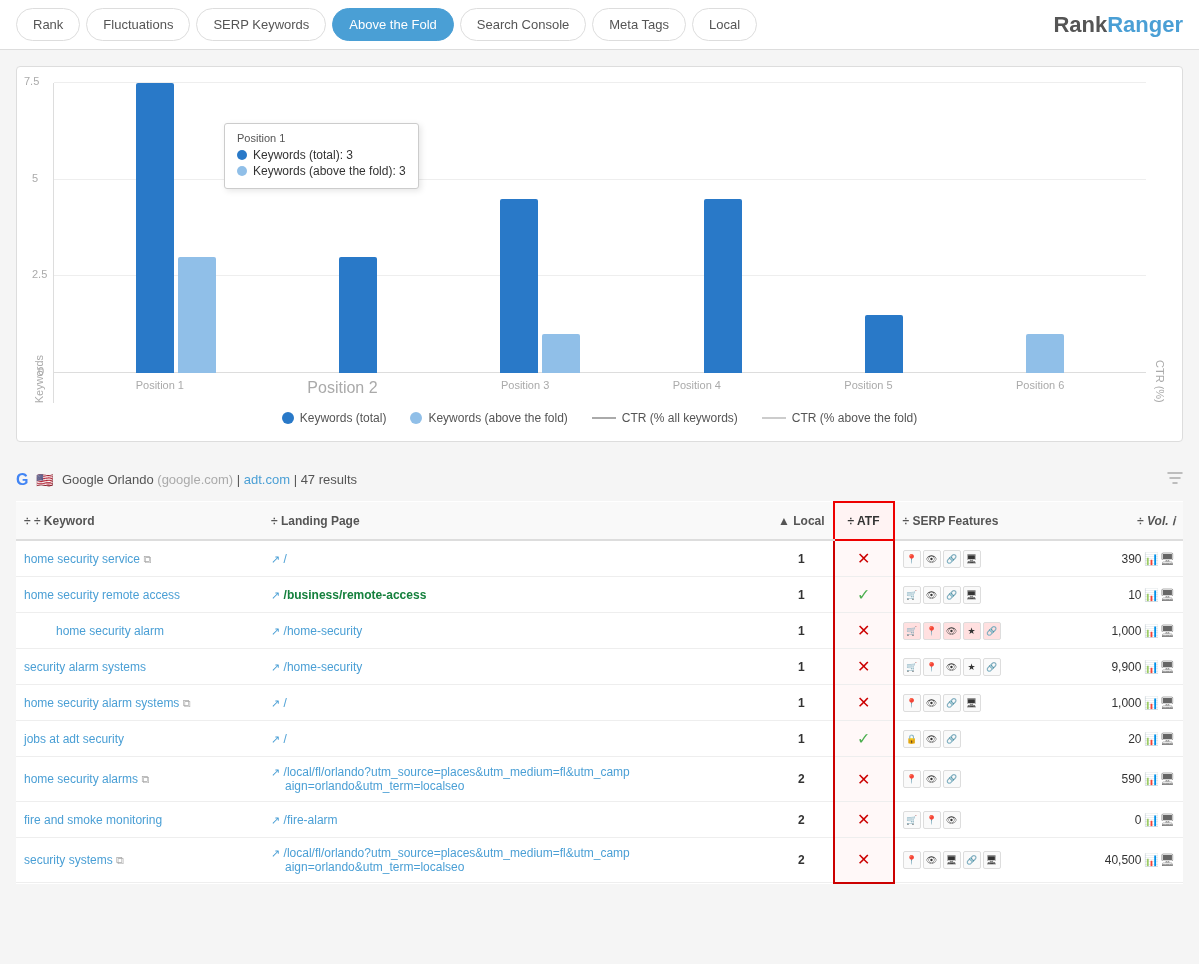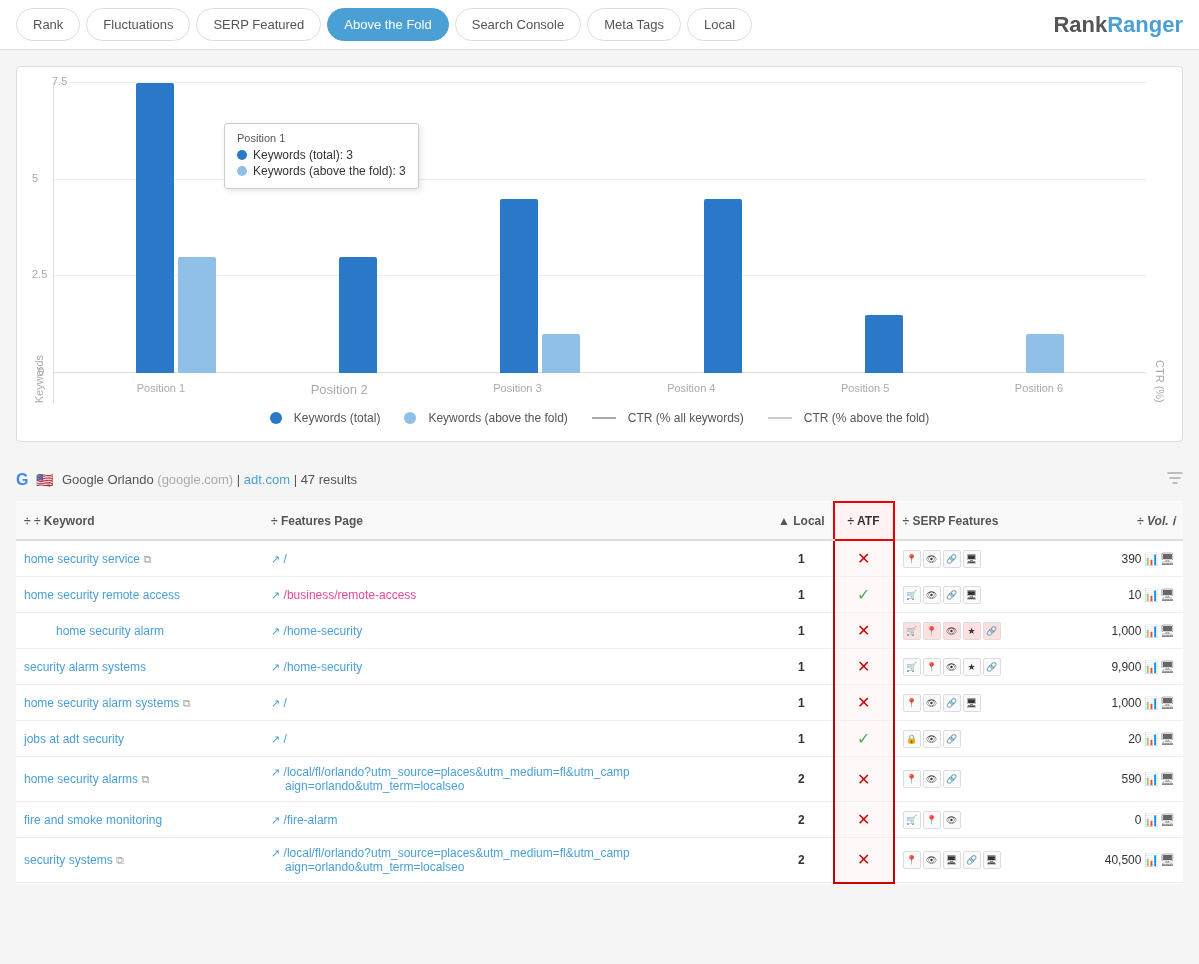--- a/index.html
+++ b/index.html
@@ -62,21 +62,21 @@
     .tooltip-item { display: flex; align-items: center; gap: 6px; margin: 2px 0; }
     .dot { width: 10px; height: 10px; border-radius: 50%; }
     .dot.dark { background: #2979c8; }
     .dot.light { background: #90bfe8; }
 
     
     .chart-legend {
       display: flex; align-items: center; justify-content: center; gap: 24px;
       margin-top: 8px; flex-wrap: wrap;
     }
-    .legend-item { display: flex; align-items: center; gap: 12px; font-size: 12px; color: #555; }
+    .legend-item { display: flex; align-items: center; gap: 6px; font-size: 12px; color: #555; }
     .legend-dot { width: 12px; height: 12px; border-radius: 50%; }
     .legend-line { width: 24px; height: 2px; }
 
     
     .table-section { margin: 0 16px 16px; }
     .table-header-info {
       display: flex; align-items: center; gap: 8px; padding: 12px 0;
       font-size: 13px;
     }
     .google-g { color: #4285f4; font-weight: bold; font-size: 16px; }
@@ -93,38 +93,38 @@
     }
     td { padding: 8px 8px; border-bottom: 1px solid #eee; font-size: 12px; vertical-align: middle; }
     .atf-header { background: #fff3f3 !important; border: 2px solid #e00 !important; color: #333; }
   </style>
 </head>
 <body>
 
 <div class="nav-bar">
   <button class="nav-tab">Rank</button>
   <button class="nav-tab">Fluctuations</button>
-  <button class="nav-tab">SERP Featured</button>
+  <button class="nav-tab">SERP Keywords</button>
   <button class="nav-tab active">Above the Fold</button>
   <button class="nav-tab">Search Console</button>
   <button class="nav-tab">Meta Tags</button>
   <button class="nav-tab">Local</button>
   <div class="nav-brand">
     <span class="rank">Rank</span><span class="ranger">Ranger</span>
   </div>
 </div>
 
 <div class="chart-section">
   <div class="chart-area">
     <div class="y-axis-label">Keywords</div>
     <div class="chart-inner">
 
       <div style="position:absolute;width:100%;height:calc(100% - 30px);top:0;left:0;">
         <div style="position:absolute;bottom:100%;width:100%;height:0;border-top:1px solid #eee;">
-          <span style="position:absolute;left:-30px;top:-8px;font-size:11px;color:#aaa;margin-left:28px;">7.5</span>
+          <span style="position:absolute;left:-30px;top:-8px;font-size:11px;color:#aaa;">7.5</span>
         </div>
         <div style="position:absolute;bottom:66.6%;width:100%;height:0;border-top:1px solid #eee;">
           <span style="position:absolute;left:-22px;top:-8px;font-size:11px;color:#aaa;">5</span>
         </div>
         <div style="position:absolute;bottom:33.3%;width:100%;height:0;border-top:1px solid #eee;">
           <span style="position:absolute;left:-22px;top:-8px;font-size:11px;color:#aaa;">2.5</span>
         </div>
         <div style="position:absolute;bottom:0;width:100%;height:0;border-top:1px solid #ddd;">
           <span style="position:absolute;left:-16px;top:-8px;font-size:11px;color:#aaa;">0</span>
         </div>
@@ -178,21 +178,21 @@
 
         <div style="display:flex;flex-direction:column;align-items:center;height:100%;">
           <div style="display:flex;align-items:flex-end;gap:4px;flex:1;">
             <div class="bar atf" style="height:calc(1/7.5*100%);width:38px;"></div>
           </div>
         </div>
       </div>
 
       <div style="position:absolute;bottom:6px;left:0;right:0;display:flex;justify-content:space-around;padding:0 20px;">
         <span style="font-size:11px;color:#aaa;">Position 1</span>
-        <span style="font-size:13px;color:#aaa;">Position 2</span>
+        <span style="font-size:16px;color:#aaa;">Position 2</span>
         <span style="font-size:11px;color:#aaa;">Position 3</span>
         <span style="font-size:11px;color:#aaa;">Position 4</span>
         <span style="font-size:11px;color:#aaa;">Position 5</span>
         <span style="font-size:11px;color:#aaa;">Position 6</span>
       </div>
     </div>
     <div class="y-axis-right-label">CTR (%)</div>
   </div>
 
   <div class="chart-legend">
@@ -229,21 +229,21 @@
     </span>
   </div>
 
   <table>
     <thead>
       <tr>
         <th style="min-width:180px;">
           <span>÷ </span><span>÷ Keyword</span>
         </th>
         <th style="min-width:200px;">
-          <span>÷ Features Page</span>
+          <span>÷ Landing Page</span>
         </th>
         <th style="width:60px;text-align:center;">
           <span>▲ Local</span>
         </th>
         <th class="atf-header" style="width:60px;text-align:center;">
           <span>÷ ATF</span>
         </th>
         <th style="min-width:140px;">
           <span>÷ SERP Features</span>
         </th>
@@ -263,21 +263,21 @@
               <span style="display: inline-flex; align-items: center; justify-content: center; width: 18px; height: 18px; border: 1px solid rgb(221, 221, 221); border-radius: 2px; font-size: 9px; background: rgb(250, 250, 250);">📍</span>
               <span style="display: inline-flex; align-items: center; justify-content: center; width: 18px; height: 18px; border: 1px solid rgb(221, 221, 221); border-radius: 2px; font-size: 9px; background: rgb(250, 250, 250);">👁</span>
               <span style="display: inline-flex; align-items: center; justify-content: center; width: 18px; height: 18px; border: 1px solid rgb(221, 221, 221); border-radius: 2px; font-size: 9px; background: rgb(250, 250, 250);">🔗</span>
               <span style="display: inline-flex; align-items: center; justify-content: center; width: 18px; height: 18px; border: 1px solid rgb(221, 221, 221); border-radius: 2px; font-size: 9px; background: rgb(250, 250, 250);">🖥</span>
             </div>
           </td>
           <td style="text-align: right;">390 <span style="color:#4a9fd5;font-size:12px;">📊</span><span style="color:#666;font-size:12px;">🖥</span></td>
         </tr>
         <tr>
           <td style="color: rgb(74, 159, 213);"><a href="#" style="color:#4a9fd5;text-decoration:none;">home security remote access</a></td>
-          <td><span style="color:#4a9fd5;font-size:11px;">↗</span> <a href="#" style="color:#ec4899;text-decoration:none;">/business/remote-access</a></td>
+          <td><span style="color:#4a9fd5;font-size:11px;">↗</span> <a href="#" style="color:#15803d;text-decoration:none;font-weight:bold;">/business/remote-access</a></td>
           <td style="text-align: center; font-weight: bold;">1</td>
           <td style="text-align: center; border-left: 2px solid rgb(204, 0, 0); border-right: 2px solid rgb(204, 0, 0); background: rgb(255, 248, 248);"><span style="color:#4caf50;font-size:16px;">✓</span></td>
           <td>
             <div style="display: flex; gap: 2px; align-items: center; flex-wrap: wrap;">
               <span style="display: inline-flex; align-items: center; justify-content: center; width: 18px; height: 18px; border: 1px solid rgb(221, 221, 221); border-radius: 2px; font-size: 9px; background: rgb(250, 250, 250);">🛒</span>
               <span style="display: inline-flex; align-items: center; justify-content: center; width: 18px; height: 18px; border: 1px solid rgb(221, 221, 221); border-radius: 2px; font-size: 9px; background: rgb(250, 250, 250);">👁</span>
               <span style="display: inline-flex; align-items: center; justify-content: center; width: 18px; height: 18px; border: 1px solid rgb(221, 221, 221); border-radius: 2px; font-size: 9px; background: rgb(250, 250, 250);">🔗</span>
               <span style="display: inline-flex; align-items: center; justify-content: center; width: 18px; height: 18px; border: 1px solid rgb(221, 221, 221); border-radius: 2px; font-size: 9px; background: rgb(250, 250, 250);">🖥</span>
             </div>
           </td>

